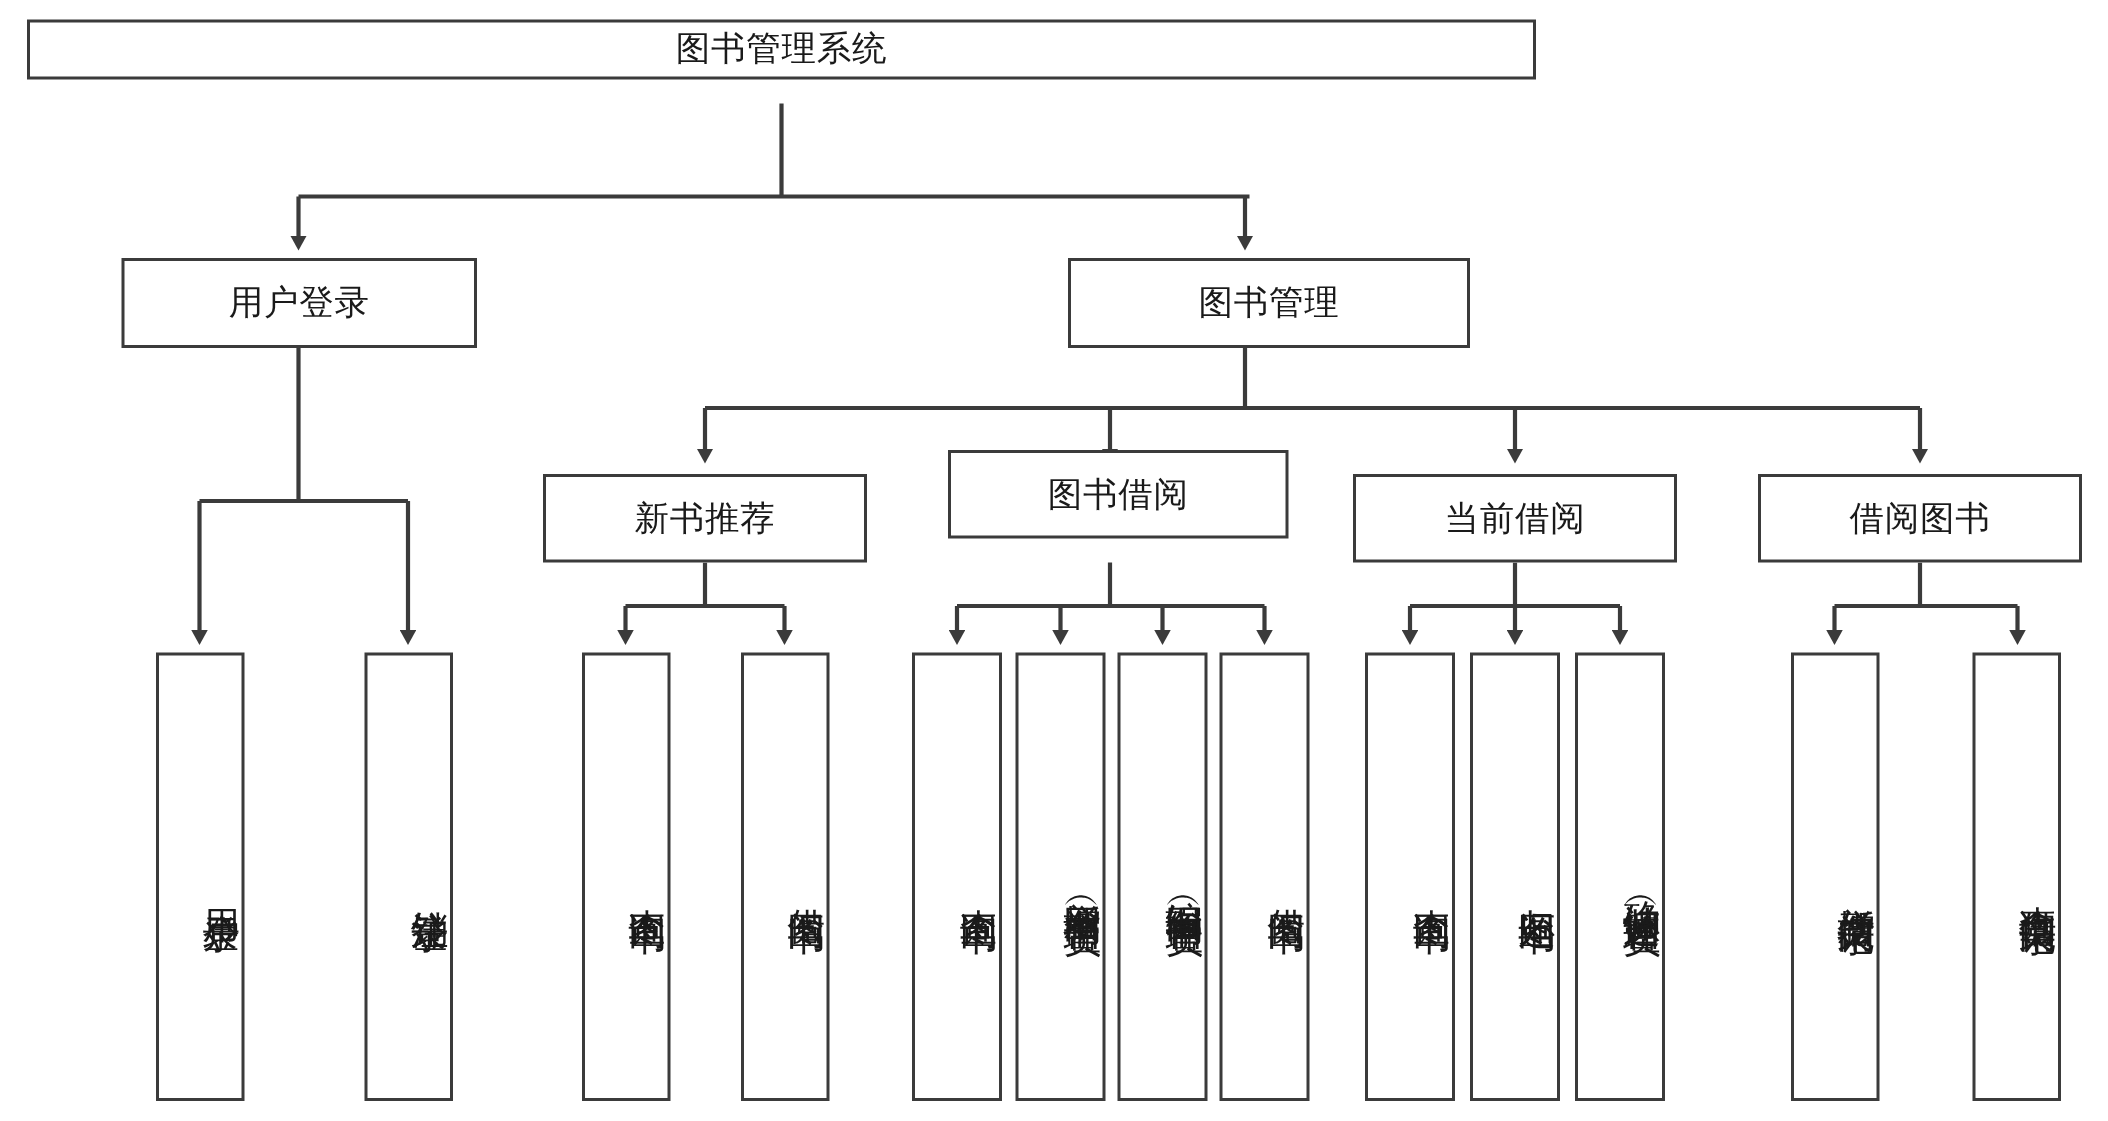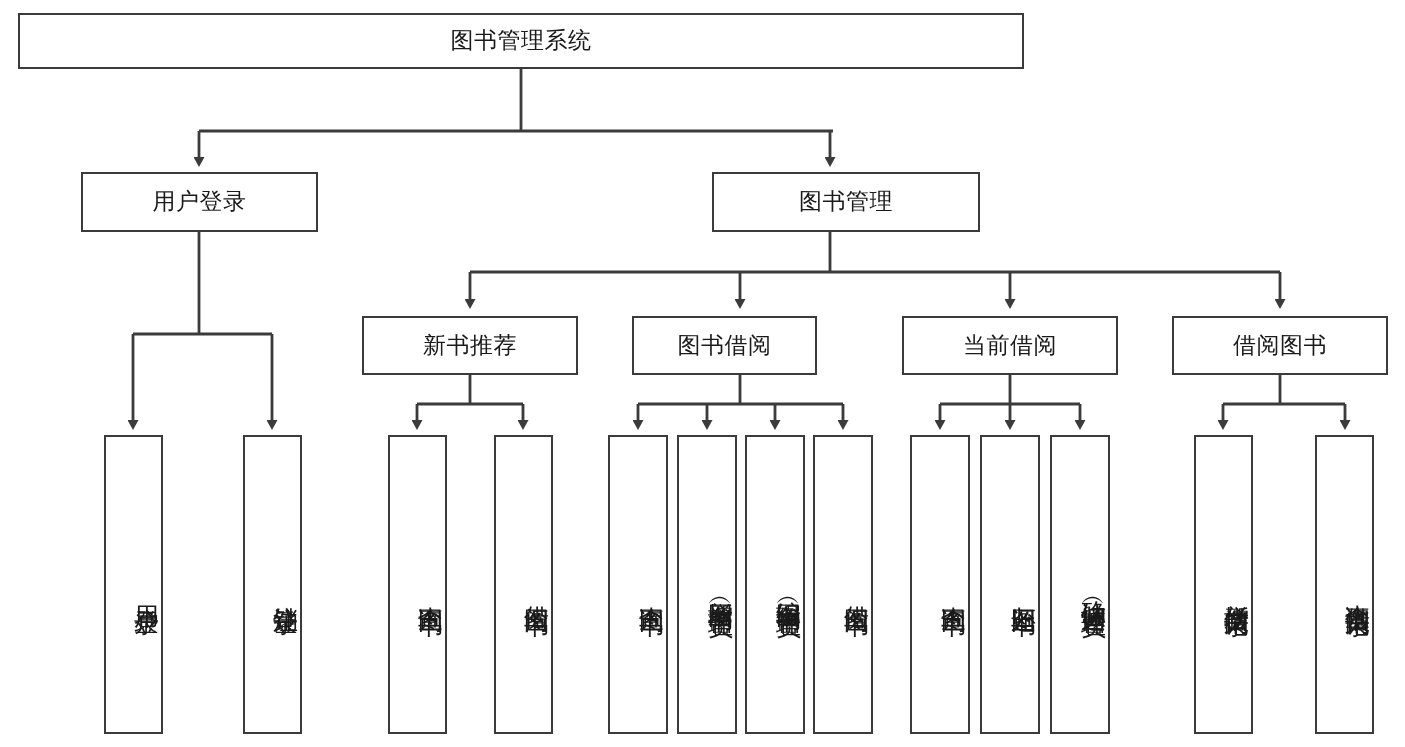--- a/index.html
+++ b/index.html
@@ -112,35 +112,35 @@
       <path d="M1010,404 L1010,421" marker-end="url(#arrow)"></path>
       <path d="M1080,404 L1080,421" marker-end="url(#arrow)"></path>
 
       <path d="M1280,375 L1280,404"></path>
       <path d="M1223,404 L1345,404"></path>
       <path d="M1223,404 L1223,421" marker-end="url(#arrow)"></path>
       <path d="M1345,404 L1345,421" marker-end="url(#arrow)"></path>
     </g>
   </svg>
 
-  <div class="node horiz" style="left:18px; top:13px; width:1006px; height:56px;">
+  <div class="node horiz" style="left:18px; top:13px; width:1006px; height:40px;">
     <span class="label">图书管理系统</span>
   </div>
 
   <div class="node horiz" style="left:81px; top:172px; width:237px; height:60px;">
     <span class="label">用户登录</span>
   </div>
   <div class="node horiz" style="left:712px; top:172px; width:268px; height:60px;">
     <span class="label">图书管理</span>
   </div>
 
   <div class="node horiz" style="left:362px; top:316px; width:216px; height:59px;">
     <span class="label">新书推荐</span>
   </div>
-  <div class="node horiz" style="left:632px; top:316px; width:185px; height:59px;">
+  <div class="node horiz" style="left:632px; top:300px; width:227px; height:59px;">
     <span class="label">图书借阅</span>
   </div>
   <div class="node horiz" style="left:902px; top:316px; width:216px; height:59px;">
     <span class="label">当前借阅</span>
   </div>
   <div class="node horiz" style="left:1172px; top:316px; width:216px; height:59px;">
     <span class="label">借阅图书</span>
   </div>
 
   <div class="node vert" style="left:104px; top:435px; width:59px; height:299px;">

